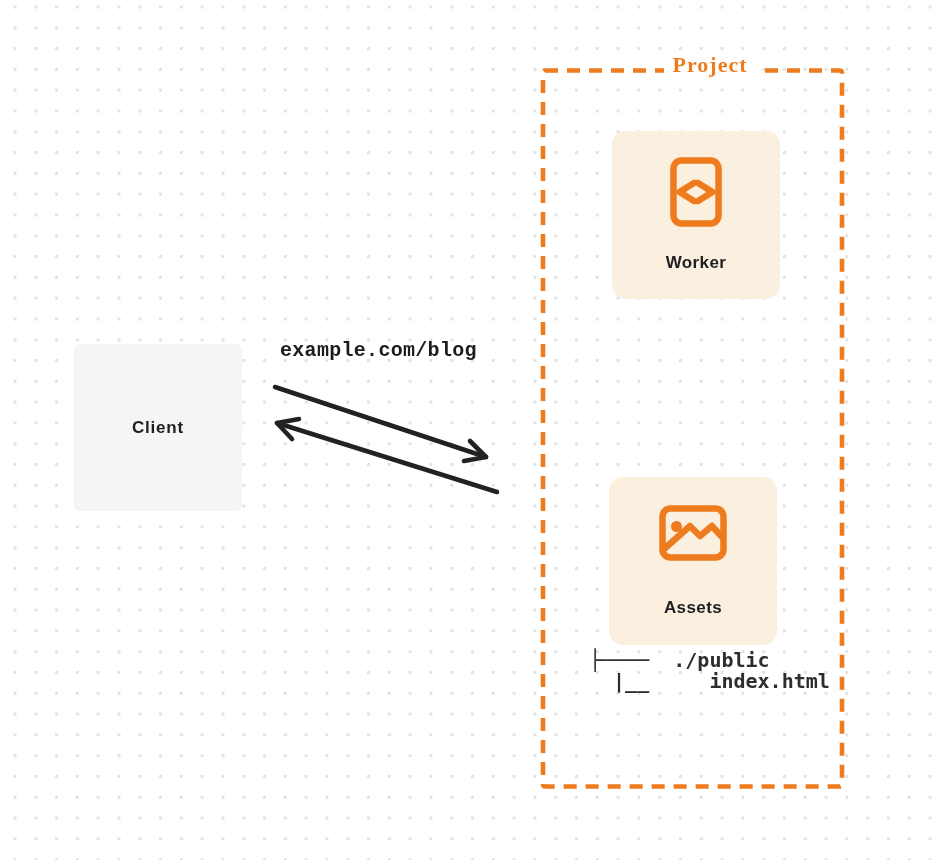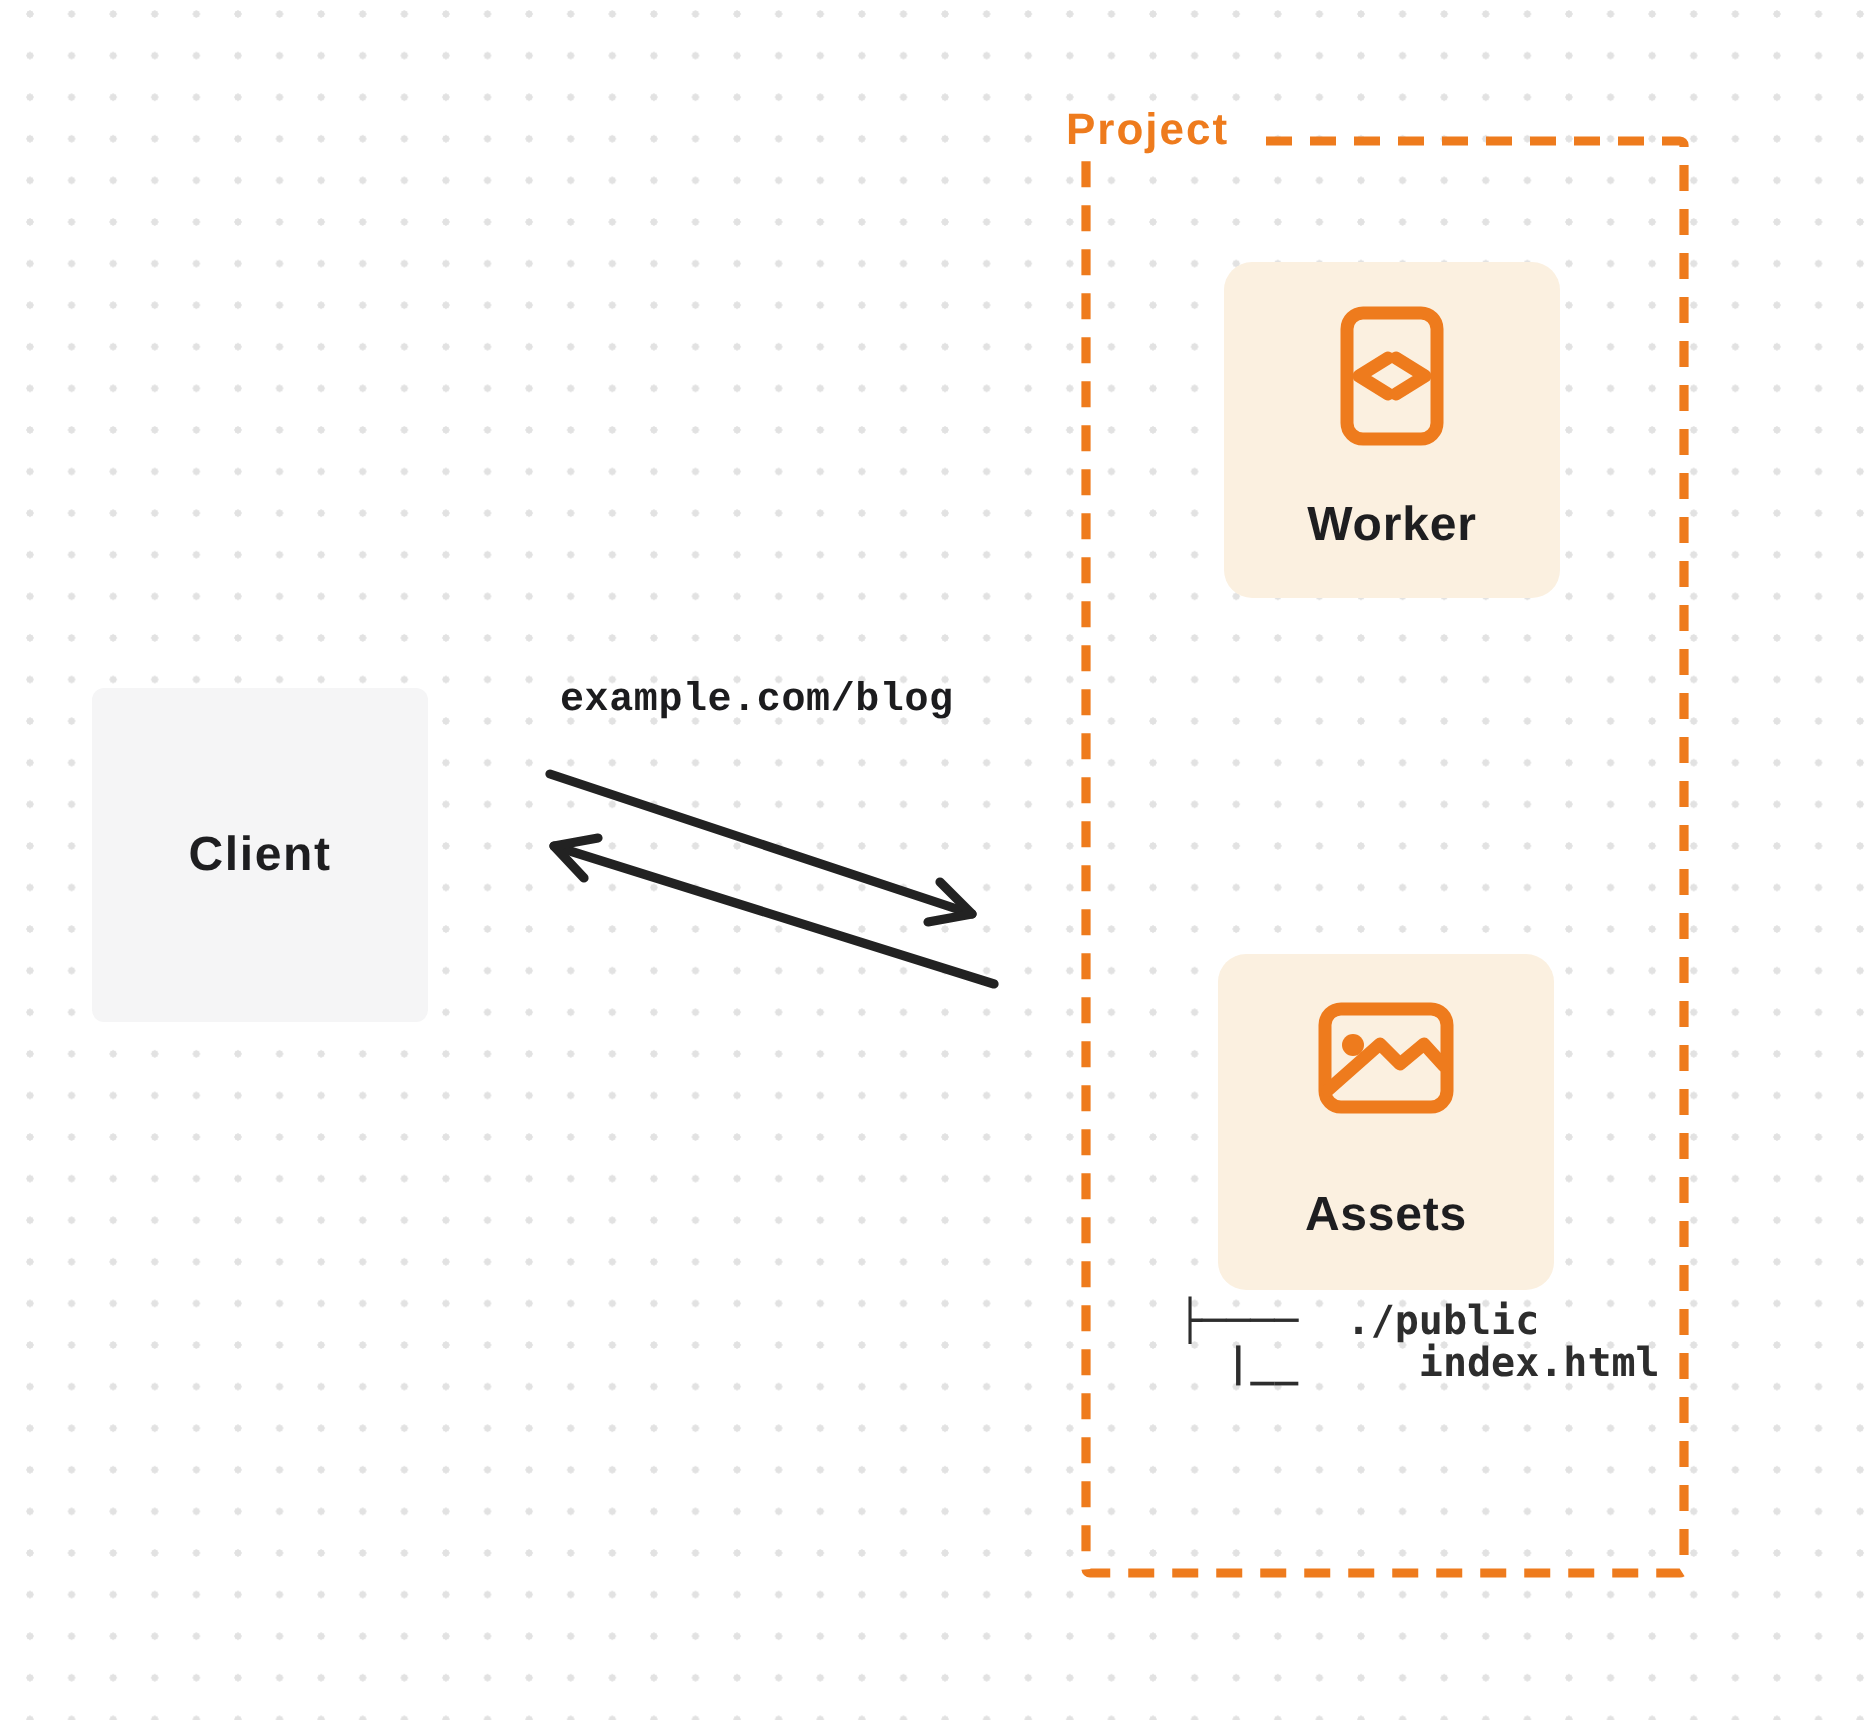--- a/index.html
+++ b/index.html
@@ -6,35 +6,35 @@
   .canvas{
     position:relative;width:938px;height:860px;overflow:hidden;
     background-color:#fff;
     background-image:radial-gradient(circle,#e2e2e2 1.7px,transparent 1.9px);
     background-size:20.8px 20.8px;
     background-position:4.6px -3.4px;
     font-family:"Liberation Sans",sans-serif;
   }
   .svg-layer{position:absolute;left:0;top:0;width:938px;height:860px;}
   .client-box{
-    position:absolute;left:46px;top:344px;width:168px;height:167px;
+    position:absolute;left:74px;top:344px;width:168px;height:167px;
     background:#f5f5f6;border-radius:6px;
     display:flex;align-items:center;justify-content:center;
   }
   .big-label{
-    font-size:24px;font-weight:bold;color:#1e1e20;letter-spacing:0.8px;
+    font-size:17px;font-weight:bold;color:#1e1e20;letter-spacing:0.8px;
   }
   .request-label{
     position:absolute;left:280px;top:339px;
     font-size:20px;font-weight:bold;color:#1c1c1e;letter-spacing:0.3px;
     white-space:nowrap;
     font-family:Liberation Mono, monospace;
   }
   .project-label{
-    position:absolute;left:524px;top:52px;width:304px;text-align:left;
+    position:absolute;left:558px;top:52px;width:304px;text-align:center;font-family:Liberation Serif, serif;
   }
   .project-label span{
     display:inline-block;background:#ffffff;padding:0 9px;
     font-size:22px;font-weight:bold;color:#ee7b1d;letter-spacing:1px;
   }
   .card{
     position:absolute;width:168px;height:168px;background:#fbf0e0;
     border-radius:14px;display:flex;flex-direction:column;
     align-items:center;justify-content:center;
   }

